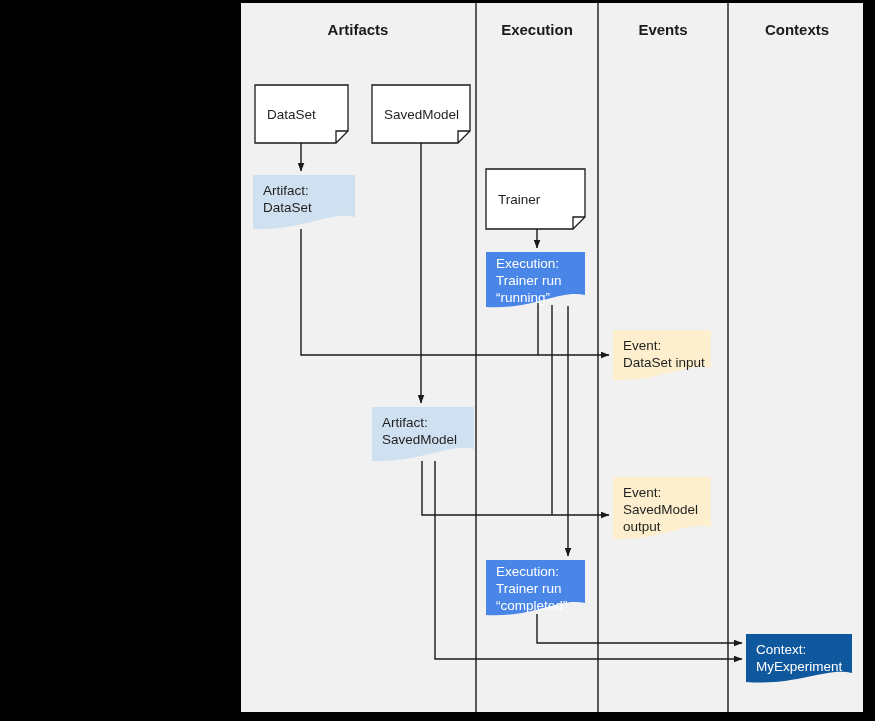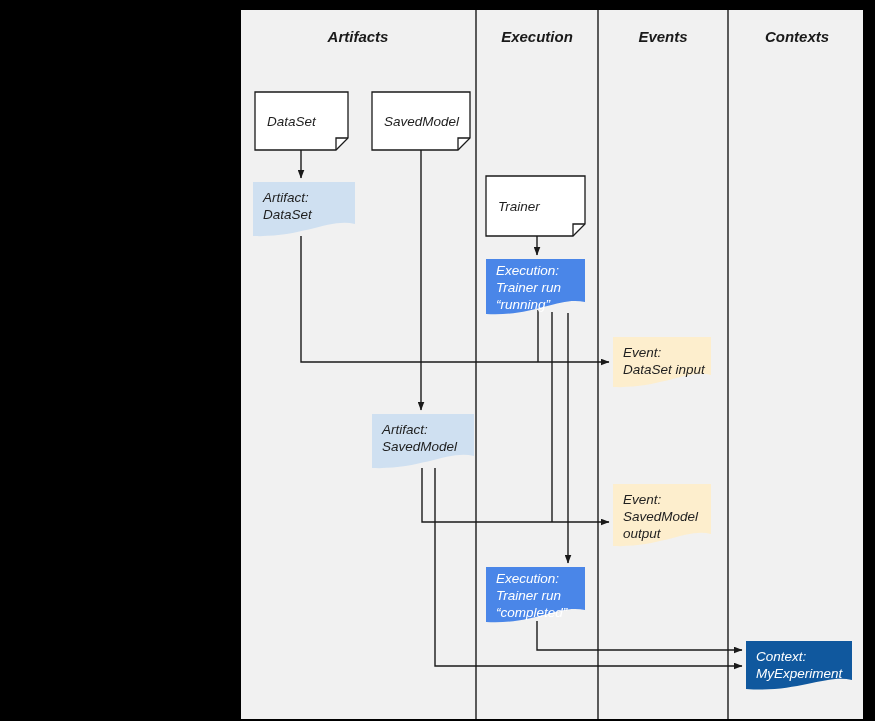--- a/index.html
+++ b/index.html
@@ -13,25 +13,24 @@
   #canvas {
     position: relative;
     width: 875px;
     height: 721px;
     background: #000000;
     font-family: "Liberation Sans", sans-serif;
   }
   #diagram {
     position: absolute;
     left: 241px;
-    top: 10px;
+    top: 3px;
     width: 622px;
     height: 709px;
     background: #f1f1f1;
-    font-style: italic;
   }
   #diagram svg {
     display: block;
   }
   .lane-title {
     font-weight: bold;
     font-size: 15px;
     fill: #1a1a1a;
     text-anchor: middle;
     font-family: "Liberation Sans", sans-serif;

